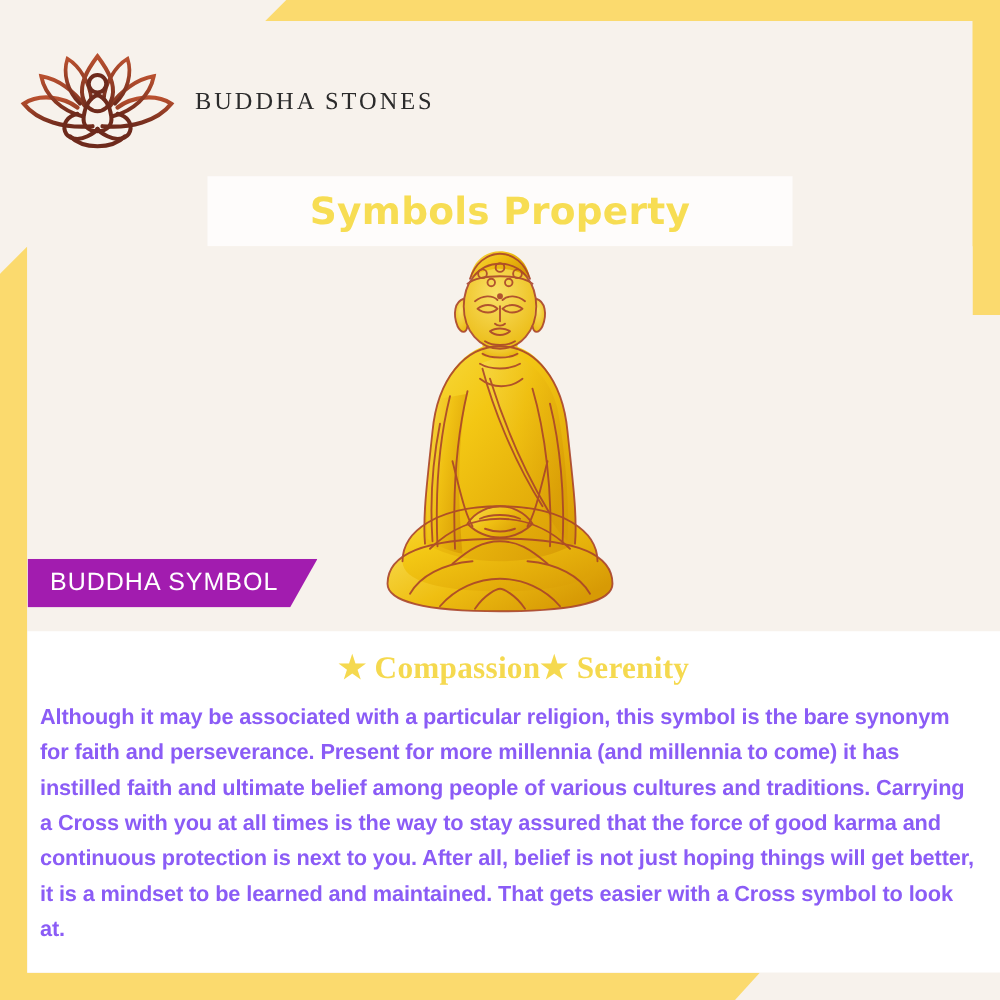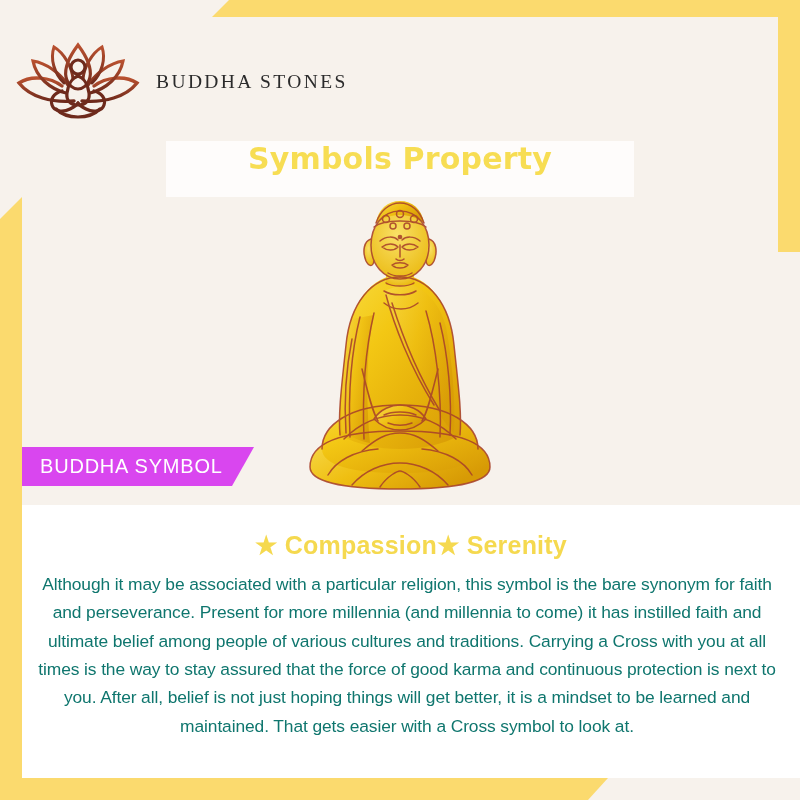--- a/index.html
+++ b/index.html
@@ -88,21 +88,21 @@
 
   
   .title-band {
     position: absolute;
     left: 166px;
     top: 141px;
     width: 468px;
     height: 56px;
     background: #fefcfb;
     display: flex;
-    align-items: flex-start;
+    align-items: center;
     justify-content: center;
   }
   .title-text {
     font-size: 30px;
     font-weight: bold;
     color: #f7dd53;
     letter-spacing: 0.2px;
     white-space: nowrap;
     font-family: "DejaVu Sans", sans-serif;
   }
@@ -127,21 +127,21 @@
   }
   .buddha-svg { display: block; width: 100%; height: 100%; }
 
   
   .ribbon {
     position: absolute;
     left: 22px;
     top: 447px;
     width: 232px;
     height: 39px;
-    background: #d946ef;
+    background: #a21caf;
     clip-path: polygon(0 0, 100% 0, calc(100% - 22px) 100%, 0 100%);
     display: flex;
     align-items: center;
   }
   .ribbon-label {
     color: #ffffff;
     font-size: 20px;
     letter-spacing: 0.8px;
     padding-left: 18px;
     white-space: nowrap;
@@ -152,37 +152,37 @@
   .body-panel {
     position: absolute;
     left: 22px;
     top: 505px;
     width: 778px;
     height: 273px;
     background: #ffffff;
   }
   .tagline {
     margin: 0;
-    padding-top: 26px;
+    padding-top: 14px;
     text-align: center;
     font-size: 25px;
     font-weight: bold;
     color: #f5d94f;
     letter-spacing: 0.2px;
     white-space: nowrap;
-    font-family: Liberation Sans, sans-serif;
+    font-family: Liberation Serif, serif;
   }
   .body-copy {
     margin: 0;
     padding: 10px 18px 0 10px;
     font-size: 17.4px;
     line-height: 1.63;
-    color: #0f766e;
-    font-weight: normal;
-    text-align: center;
+    color: #8b5cf6;
+    font-weight: bold;
+    text-align: left;
     font-family: "Liberation Sans", sans-serif;
     letter-spacing: -0.1px;
   }
 </style>
 </head>
 <body>
 
 <div id="page">
 
   <div class="frame-piece frame-top"></div>

